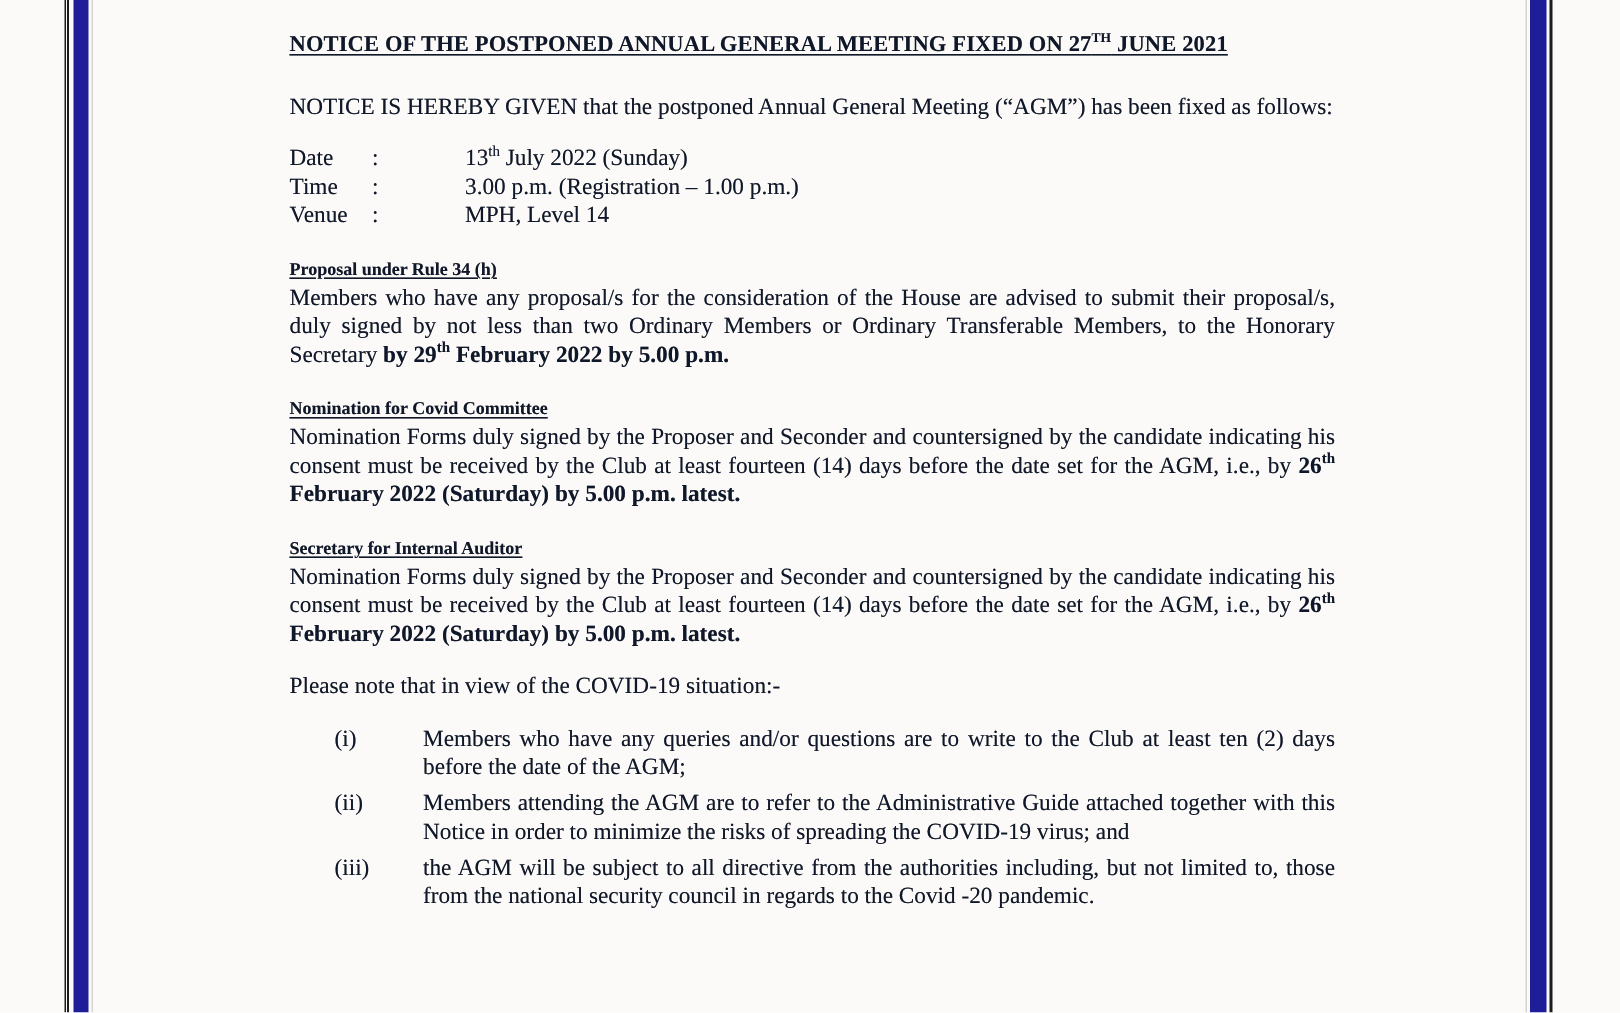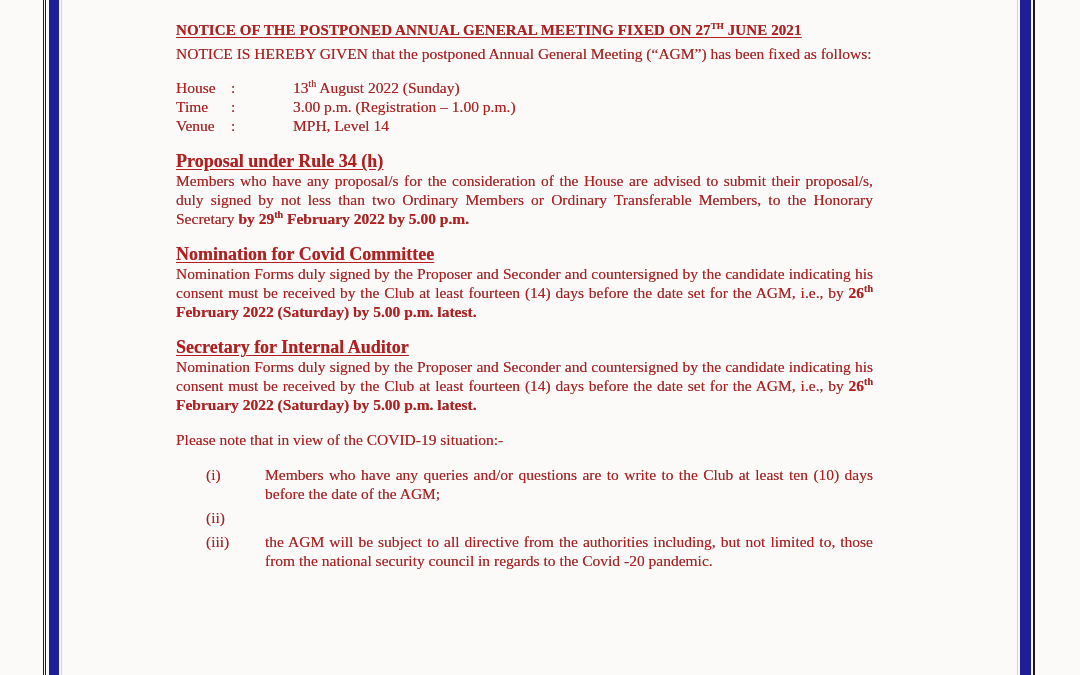--- a/index.html
+++ b/index.html
@@ -13,39 +13,39 @@
     position:absolute; left:43px; top:0; bottom:0; width:3px;
     background:linear-gradient(90deg,#1c1c1c 0 1px,transparent 1px 2px,#1c1c1c 2px 3px);
   }
   .stripe-blue-left { position:absolute; left:49px; top:0; bottom:0; width:10px; background:#1e1e99; }
   .shadow-left { position:absolute; left:61px; top:0; bottom:0; width:1px; background:#d6d4d0; }
   .stripe-blue-right { position:absolute; left:1020px; top:0; bottom:0; width:11px; background:#1e1e99; }
   .rule-black-right { position:absolute; left:1033px; top:0; bottom:0; width:2px; background:#1c1c1c; }
   .shadow-right { position:absolute; left:1017px; top:0; bottom:0; width:1px; background:#d6d4d0; }
 
   .content {
-    position:absolute; left:176px; top:0; width:697px;
-    color:#b91c1c; font-size:15.5px; line-height:19px;
+    position:absolute; left:193px; top:0; width:697px;
+    color:#0f172a; font-size:15.5px; line-height:19px;
     text-shadow:0 0 0.4px rgba(46,46,46,0.55);
   }
   h1.title {
     font-size:15px; font-weight:bold; letter-spacing:0.1px;
     margin:21px 0 0 0; text-decoration:underline; text-underline-offset:2px;
     white-space:nowrap;
   }
   h1.title sup { font-size:9px; }
   p { margin:0; }
   .just { text-align:justify; }
-  .intro { margin-top:4px; }
+  .intro { margin-top:22px; }
   .details { margin-top:15px; }
   .drow { display:flex; }
   .dlabel { width:55px; }
   .dcolon { width:62px; }
   h2.sec {
-    font-size:18px; font-weight:bold; margin:17px 0 0 0;
+    font-size:12px; font-weight:bold; margin:17px 0 0 0;
     text-decoration:underline; text-underline-offset:2px;
   }
   .covid-intro { margin-top:16px; }
   .clist { margin-top:16px; }
   .citem { display:flex; margin-bottom:5px; }
   .cmark { width:59px; margin-left:30px; flex:none; }
   .ctext { flex:1; text-align:justify; }
   sup { font-size:10px; line-height:0; vertical-align:super; }
 </style>
 </head>
@@ -61,23 +61,23 @@
   <div class="rule-black-right"></div>
 
   <main class="content">
 
     <h1 class="title"><span>NOTICE OF THE POSTPONED ANNUAL GENERAL MEETING FIXED ON 27</span><sup>TH</sup><span> JUNE 2021</span></h1>
 
     <p class="intro just">NOTICE IS HEREBY GIVEN that the postponed Annual General Meeting (“AGM”) has been fixed as follows:</p>
 
     <div class="details">
       <div class="drow">
-        <span class="dlabel">House</span>
+        <span class="dlabel">Date</span>
         <span class="dcolon">:</span>
-        <span class="dvalue"><span>13</span><sup>th</sup><span> August 2022 (Sunday)</span></span>
+        <span class="dvalue"><span>13</span><sup>th</sup><span> July 2022 (Sunday)</span></span>
       </div>
       <div class="drow">
         <span class="dlabel">Time</span>
         <span class="dcolon">:</span>
         <span class="dvalue"><span>3.00 p.m. (Registration – 1.00 p.m.)</span><sup></sup><span></span></span>
       </div>
       <div class="drow">
         <span class="dlabel">Venue</span>
         <span class="dcolon">:</span>
         <span class="dvalue"><span>MPH, Level 14</span><sup></sup><span></span></span>
@@ -91,24 +91,25 @@
     <p class="just"><span>Nomination Forms duly signed by the Proposer and Seconder and countersigned by the candidate indicating his consent must be received by the Club at least fourteen (14) days before the date set for the AGM, i.e., by </span><strong><span>26</span><sup>th</sup><span> February 2022 (Saturday) by 5.00 p.m. latest.</span></strong></p>
 
     <h2 class="sec">Secretary for Internal Auditor</h2>
     <p class="just"><span>Nomination Forms duly signed by the Proposer and Seconder and countersigned by the candidate indicating his consent must be received by the Club at least fourteen (14) days before the date set for the AGM, i.e., by </span><strong><span>26</span><sup>th</sup><span> February 2022 (Saturday) by 5.00 p.m. latest.</span></strong></p>
 
     <p class="covid-intro">Please note that in view of the COVID-19 situation:-</p>
 
     <div class="clist">
       <div class="citem">
         <span class="cmark">(i)</span>
-        <span class="ctext">Members who have any queries and/or questions are to write to the Club at least ten (10) days before the date of the AGM;</span>
+        <span class="ctext">Members who have any queries and/or questions are to write to the Club at least ten (2) days before the date of the AGM;</span>
       </div>
       <div class="citem">
         <span class="cmark">(ii)</span>
+        <span class="ctext">Members attending the AGM are to refer to the Administrative Guide attached together with this Notice in order to minimize the risks of spreading the COVID-19 virus; and</span>
       </div>
       <div class="citem">
         <span class="cmark">(iii)</span>
         <span class="ctext">the AGM will be subject to all directive from the authorities including, but not limited to, those from the national security council in regards to the Covid -20 pandemic.</span>
       </div>
     </div>
 
   </main>
 </div>
 

